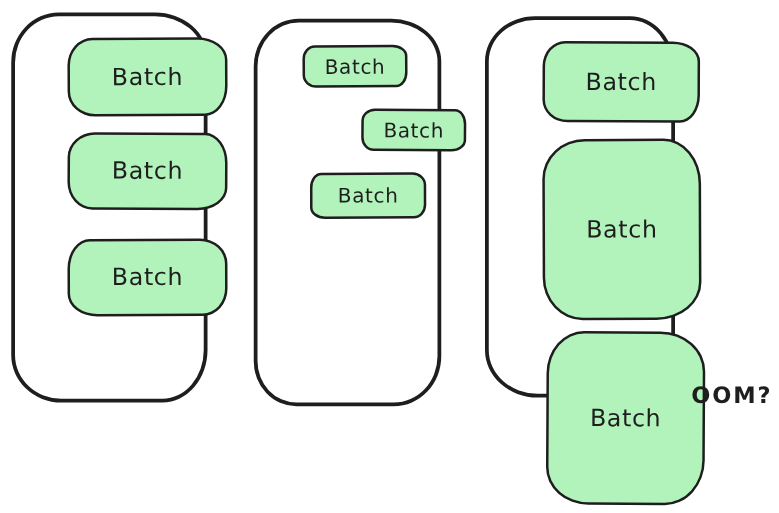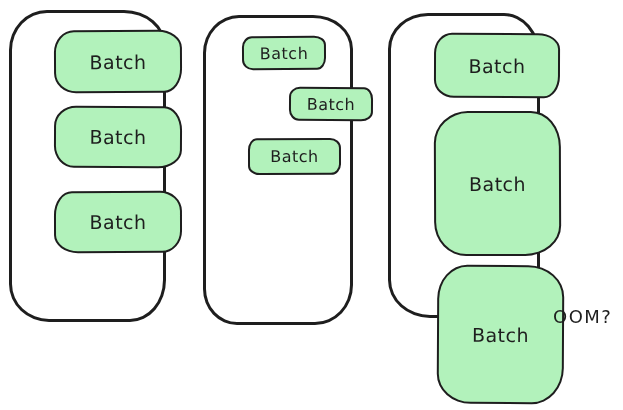--- a/index.html
+++ b/index.html
@@ -68,21 +68,21 @@
   .p3-b1 { left: 14px; top: 17px;  width: 126px; height: 65px;
            border-radius: 18px 22px 16px 20px / 20px 16px 22px 18px; transform: rotate(0.2deg); }
   .p3-b2 { left: 14px; top: 95px;  width: 127px; height: 145px;
            border-radius: 34px 30px 36px 32px / 32px 36px 30px 34px; transform: rotate(-0.2deg); }
   .p3-b3 { left: 17px; top: 249px; width: 127px; height: 139px;
            border-radius: 30px 36px 32px 34px / 34px 32px 36px 30px; transform: rotate(0.3deg); }
   .oom-annotation {
     position: absolute;
     left: 553px; top: 306px;
     font-size: 18px;
-    font-weight: 400;
+    font-weight: 700;
     letter-spacing: 1.5px;
     color: var(--stroke);
     white-space: nowrap;
   }
 </style>
 </head>
 <body>
 
 <div class="canvas">
 

